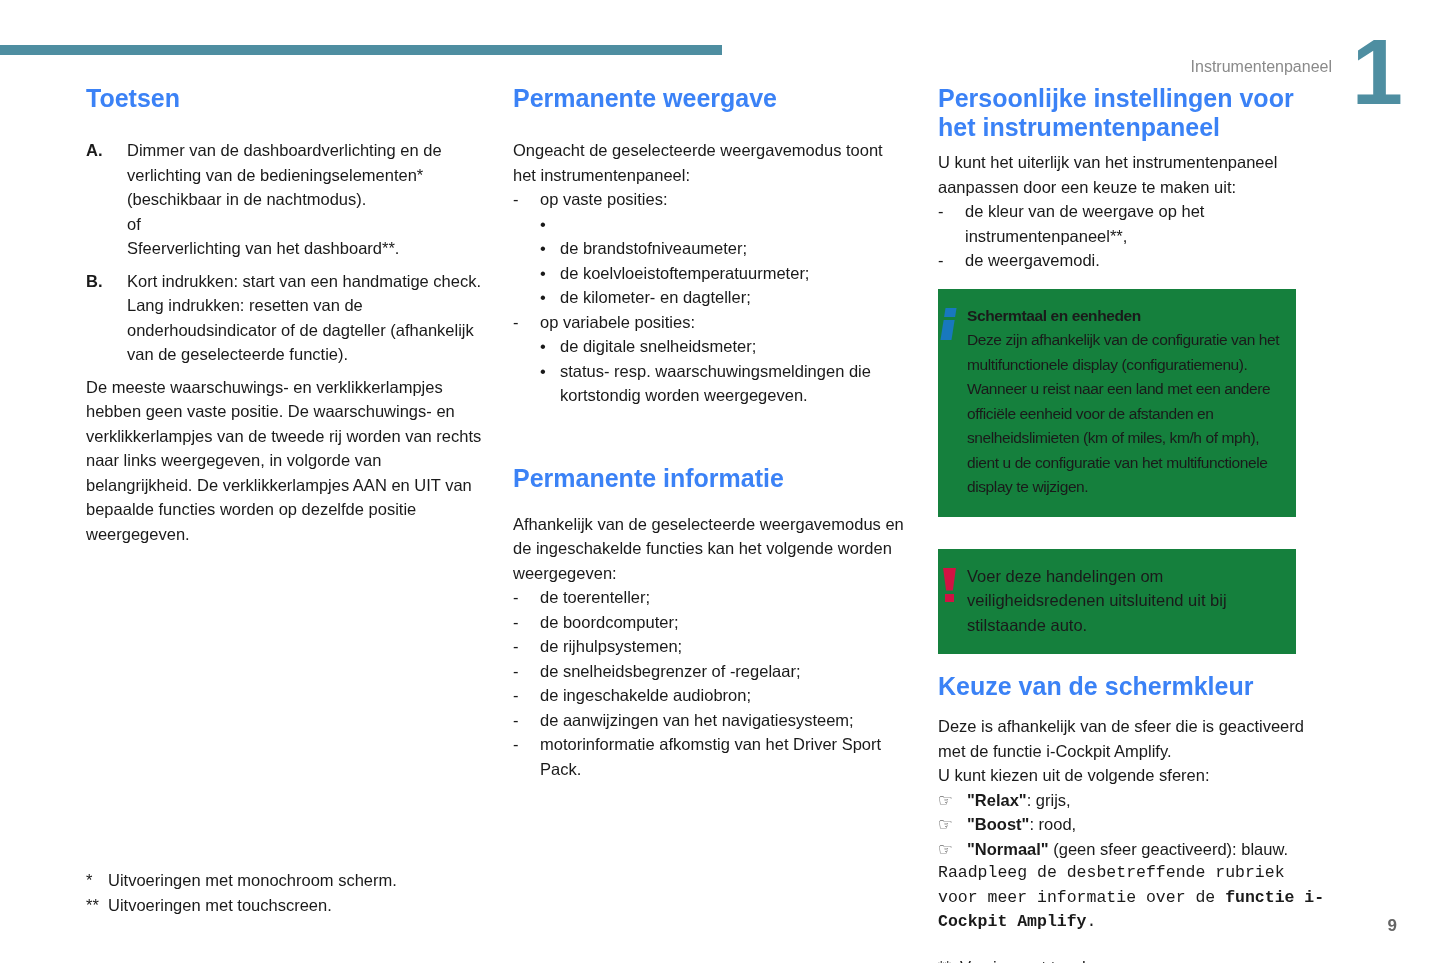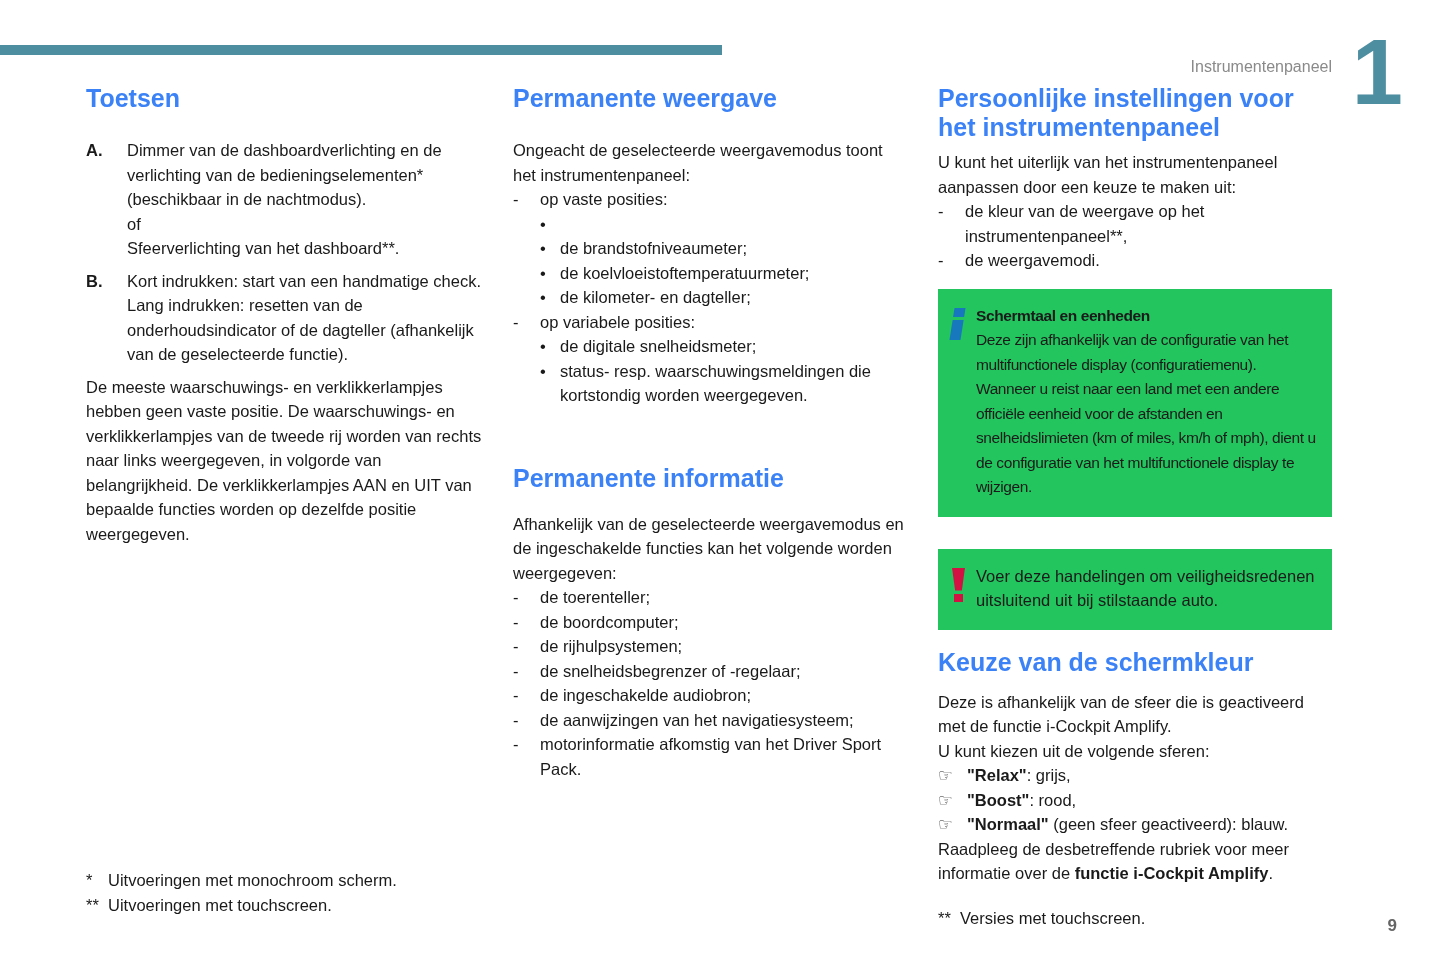--- a/index.html
+++ b/index.html
@@ -47,44 +47,44 @@
   .li.ab .marker{width:41px;font-weight:700;}
   .li.fn .marker{width:22px;}
   .li.sphere .marker{width:29px;}
   .bold{font-weight:700;}
   .h2-col1{margin:16px 0 7px 0;}
   .h2-col2{margin:56px 0 20px 0;}
   .h2-col3{margin:18px 0 14px 0;}
   .intro{margin:0 0 0 0;}
   .footnotes{position:absolute;left:86px;top:868px;width:400px;}
   .gray-box{
-    background:#22c55e;
+    background:#15803d;
     display:flex;
-    padding:15px 16px 17px 14px;
+    padding:15px 16px 17px 5px;
     box-sizing:border-box;
-    width:394px;
+    width:358px;
   }
   .gray-box .icon-col{flex:none;width:24px;padding-top:4px;}
   .gray-box .box-text{flex:1;}
   .box1{margin-top:16px;}
   .box2{margin-top:32px;}
   .condensed{
     font-size:15.5px;line-height:24.5px;letter-spacing:-0.4px;
   }
   .condensed .box-title{font-weight:700;}
   .info-i{transform:skewX(-9deg);width:11px;}
   .info-i .dot{width:11px;height:9px;background:#1878be;}
   .info-i .stem{width:11px;height:20px;background:#1878be;margin-top:3px;}
   .warn-ex{width:13px;}
   .warn-ex .stem{
     width:13px;height:23px;background:#d11243;
     clip-path:polygon(0 0,100% 0,76% 100%,24% 100%);
   }
   .warn-ex .dot{width:9px;height:8px;background:#d11243;margin:3px 0 0 2px;}
-  .outro{margin-top:0;}
+  .outro{margin-top:0;font-family:Liberation Mono, monospace;}
   .col3-footnote{margin-top:20px;}
 </style>
 </head>
 <body>
 
 <div class="page">
 
   <div class="accent-bar"></div>
   <div class="running-header">Instrumentenpaneel</div>
   <div class="chapter-number">1</div>

